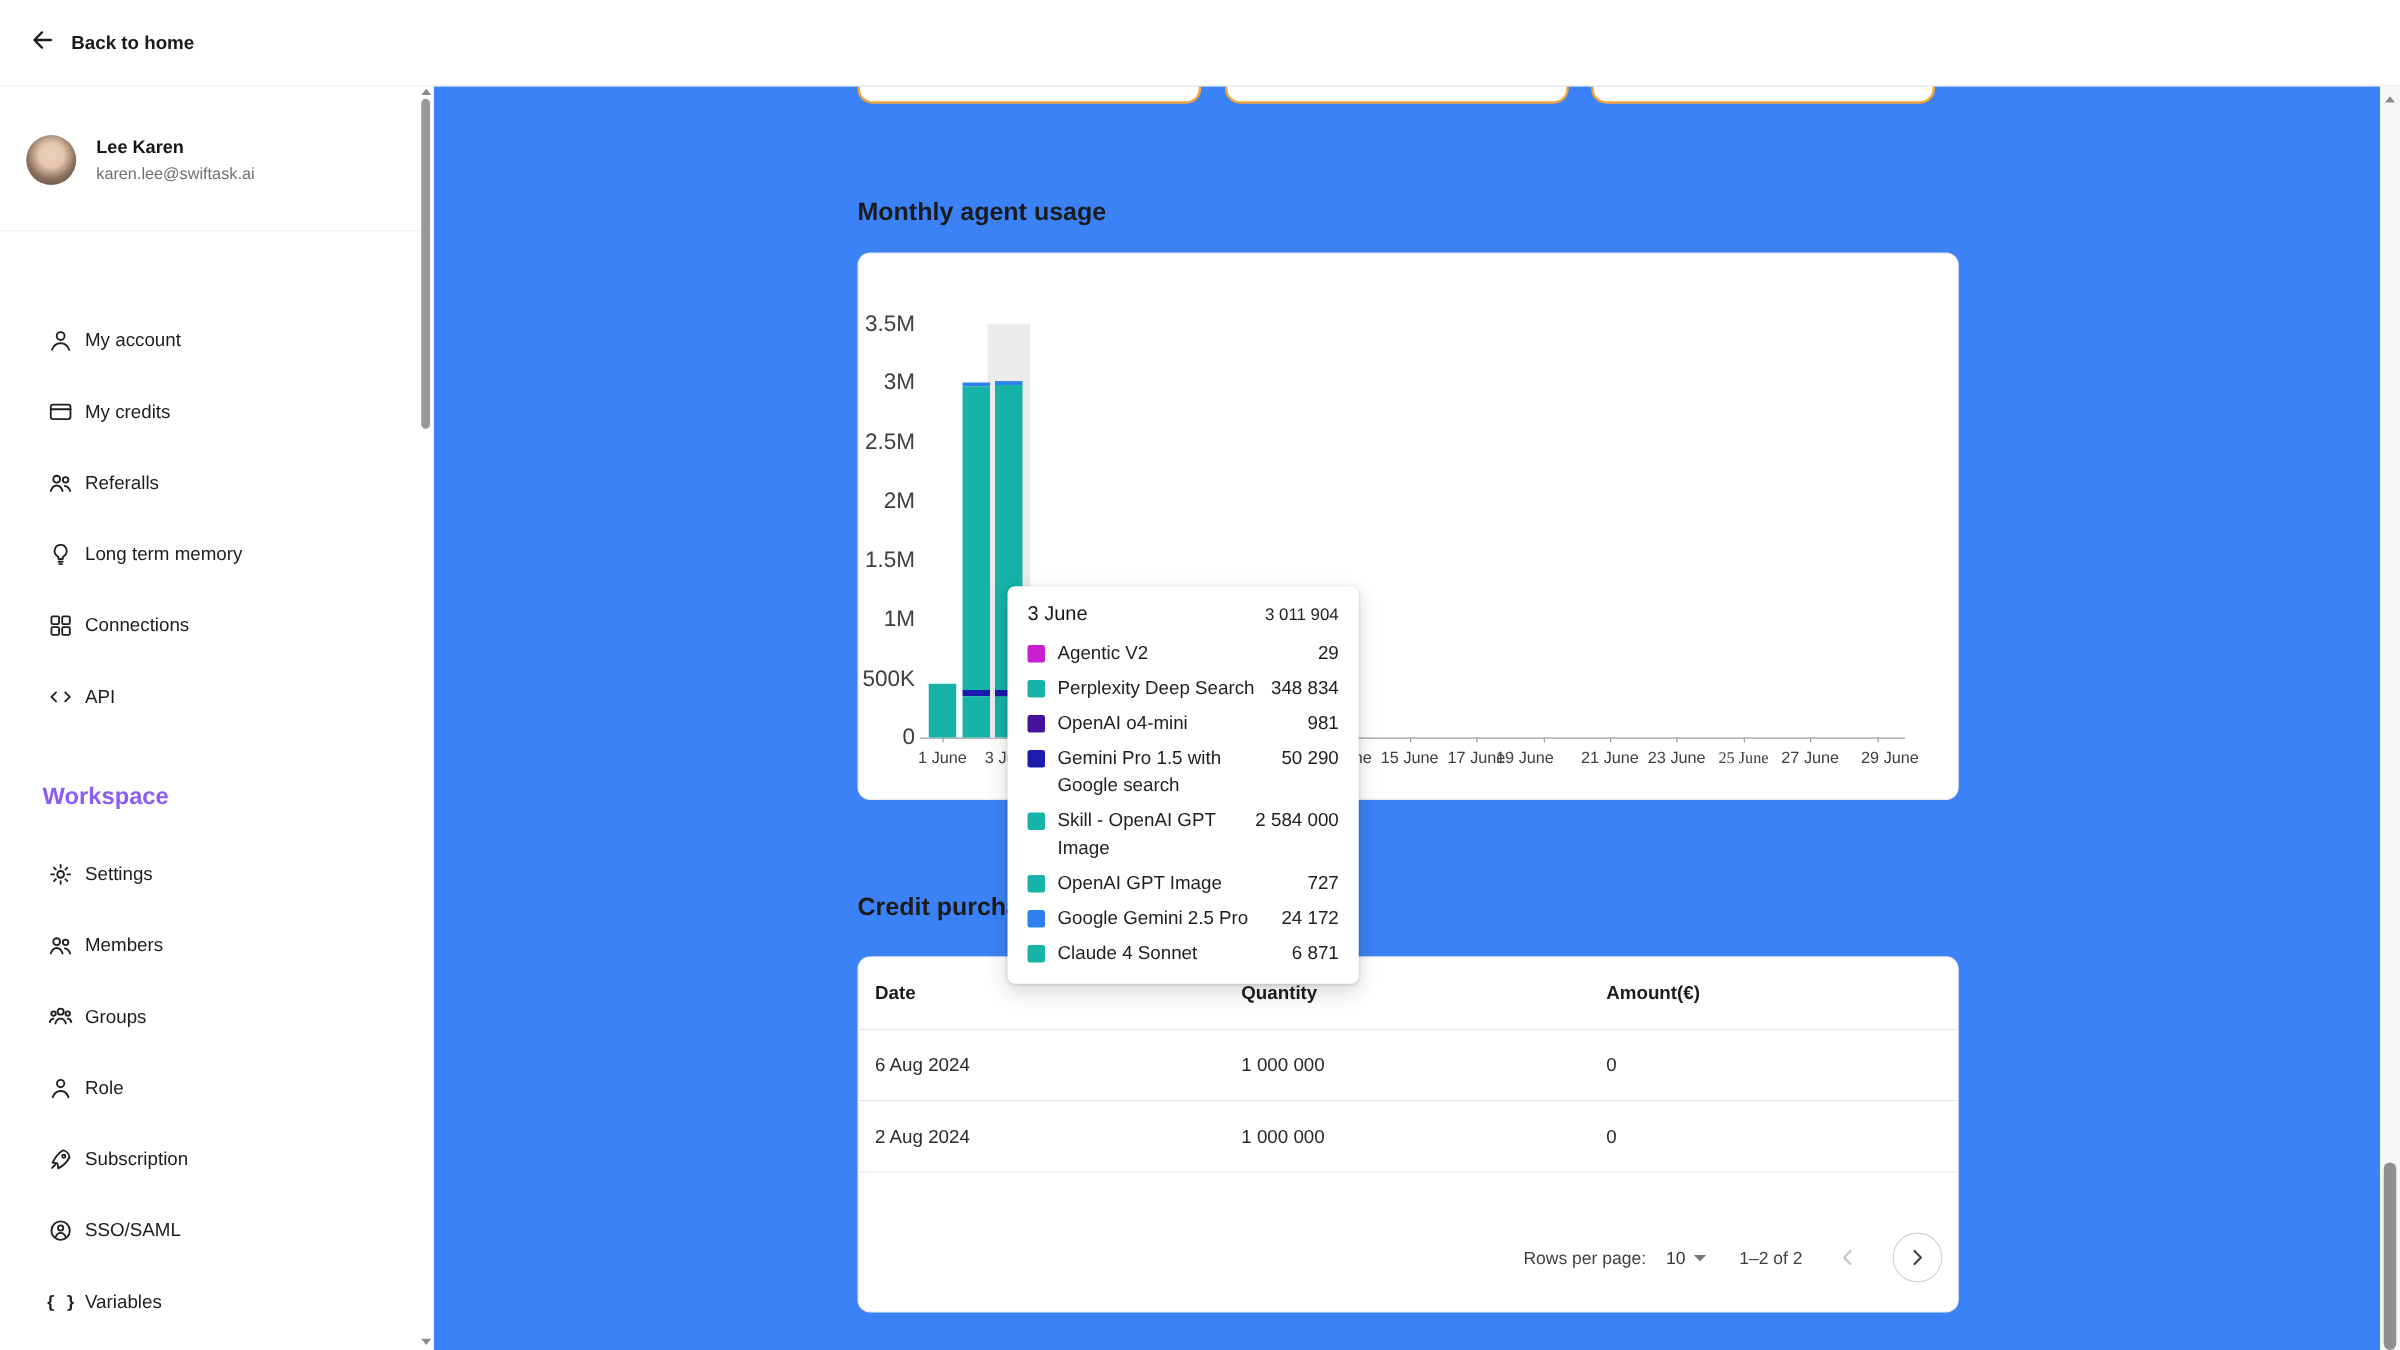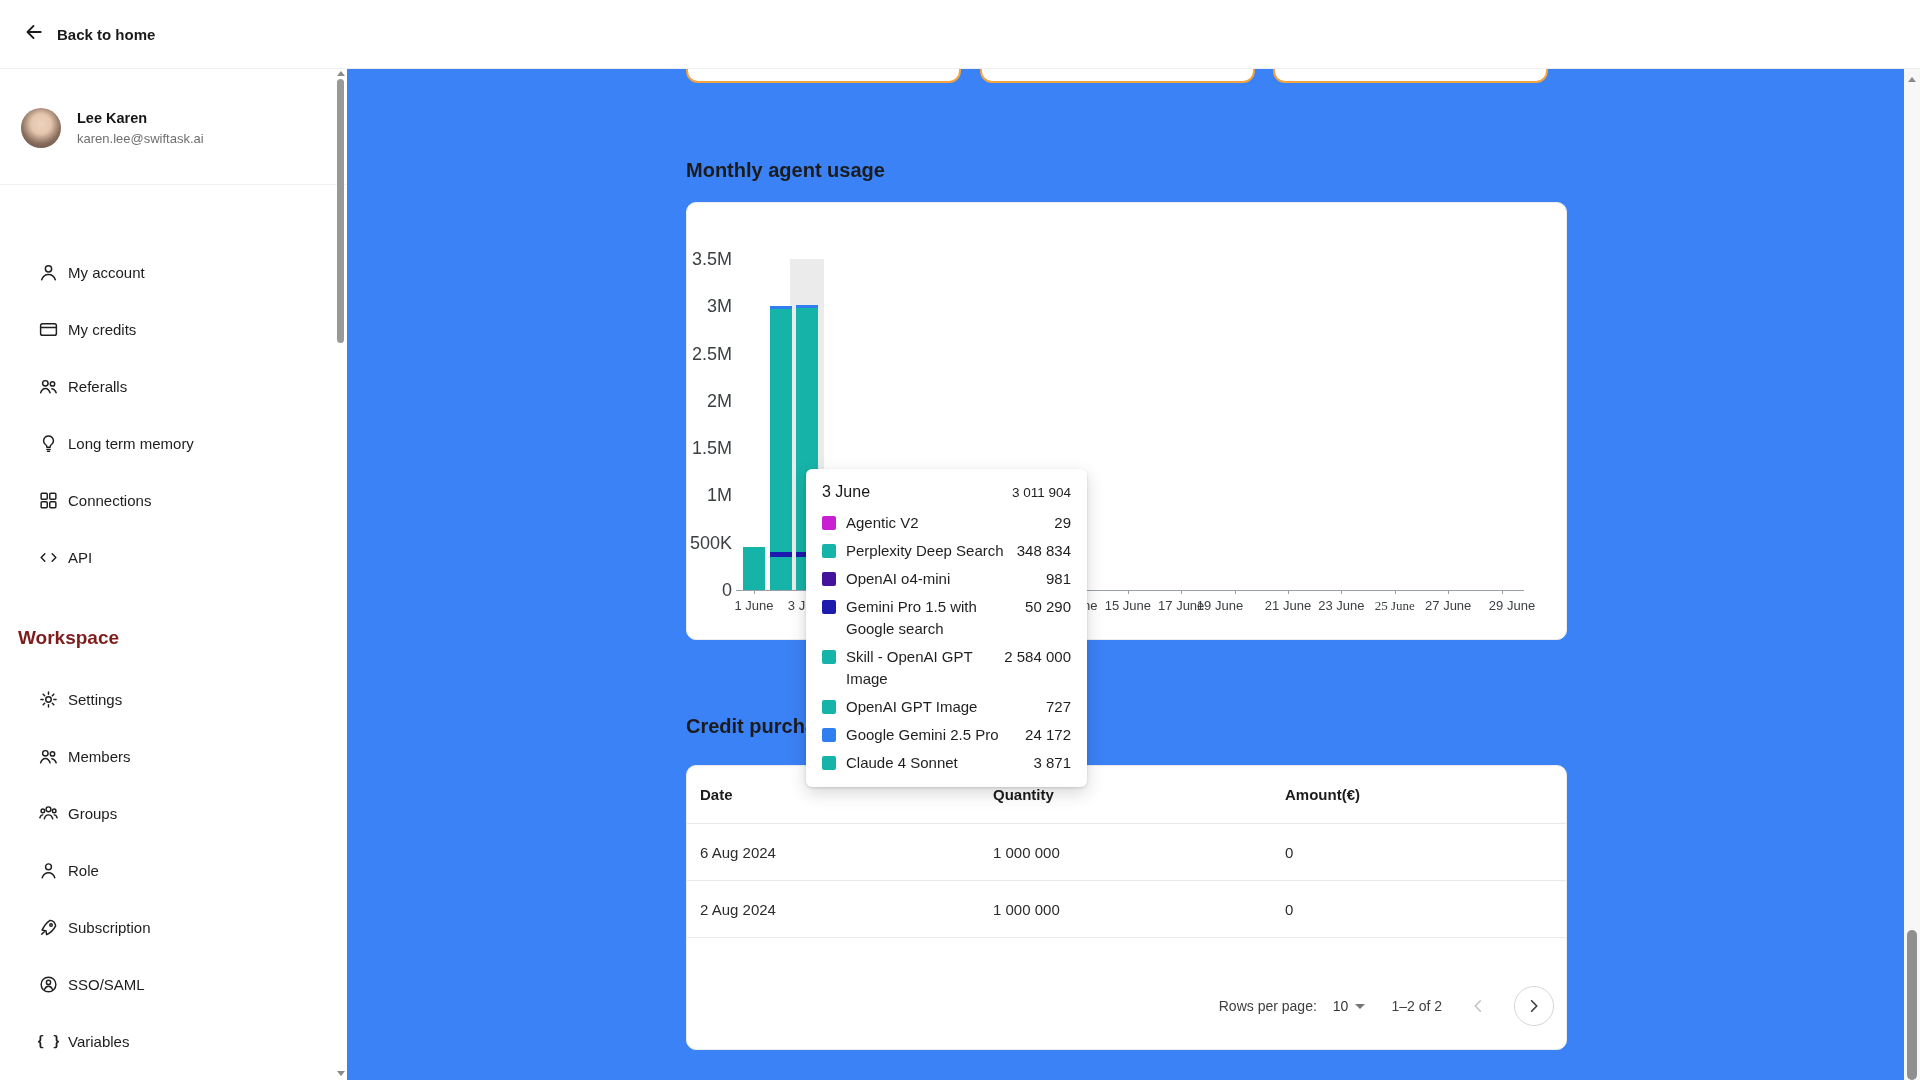--- a/index.html
+++ b/index.html
@@ -20,21 +20,21 @@
     background:radial-gradient(circle at 50% 40%, #ecd3be 0%, #e4c6ad 32%, #8a6f5f 62%, #50403a 100%)}
   .pname{font-size:14.5px;font-weight:700;color:#161616}
   .pemail{font-size:13px;color:#6f6f6f;margin-top:5px}
   .side-divider{position:absolute;left:0;right:0;top:115px;border-top:1px solid #f2f2f2}
   .side-nav{position:absolute;top:175px;left:0;right:12px}
   .side-item{display:flex;align-items:center;height:57px;padding-left:38px;cursor:pointer}
   .side-icon{width:21px;height:21px;margin-right:9px;flex:none;display:flex;align-items:center;justify-content:center}
   .side-icon svg{width:21px;height:21px;stroke:#1f1f1f;fill:none;stroke-width:1.4;stroke-linecap:round;stroke-linejoin:round}
   .side-icon svg text{fill:#1f1f1f;stroke:none;font-weight:700;font-family:"DejaVu Sans Mono",monospace}
   .side-label{font-size:15px;color:#1d1d1d}
-  .ws-heading{margin-top:37px;height:30px;line-height:30px;padding-left:18px;font-size:19px;font-weight:700;color:#7f1d1d;margin-bottom:18px}
+  .ws-heading{margin-top:37px;height:30px;line-height:30px;padding-left:34px;font-size:19px;font-weight:700;color:#8b5cf6;margin-bottom:18px}
   .side-scroll{position:absolute;left:337px;top:0;bottom:0;width:8px}
   .side-thumb{position:absolute;left:0;top:10px;width:7px;height:264px;border-radius:4px;background:#999}
   .arr-up{width:0;height:0;border-left:4px solid transparent;border-right:4px solid transparent;border-bottom:5px solid #8a8a8a}
   .arr-down{width:0;height:0;border-left:4px solid transparent;border-right:4px solid transparent;border-top:5px solid #8a8a8a}
   .side-scroll .arr-up{position:absolute;top:2px;left:0}
   .side-scroll .arr-down{position:absolute;bottom:4px;left:0}
 
   
   .main{position:absolute;left:347px;top:69px;right:16px;bottom:0;background:#3b82f6;overflow:hidden}
   .tcard{position:absolute;top:-16px;height:30px;width:275px;background:#fff;border:2px solid #f2a53e;border-radius:12px}
@@ -394,21 +394,21 @@
             <span class="tt-value">727</span>
           </div>
           <div class="tt-row">
             <span class="tt-chip" style="background: rgb(47, 127, 240);"></span>
             <span class="tt-label">Google Gemini 2.5 Pro</span>
             <span class="tt-value">24 172</span>
           </div>
           <div class="tt-row">
             <span class="tt-chip" style="background: rgb(22, 179, 168);"></span>
             <span class="tt-label">Claude 4 Sonnet</span>
-            <span class="tt-value">3 871</span>
+            <span class="tt-value">6 871</span>
           </div>
         </div>
     </div>
   </main>
 
   <div class="win-scroll">
     <div class="arr-up"></div>
     <div class="win-thumb"></div>
   </div>
 

